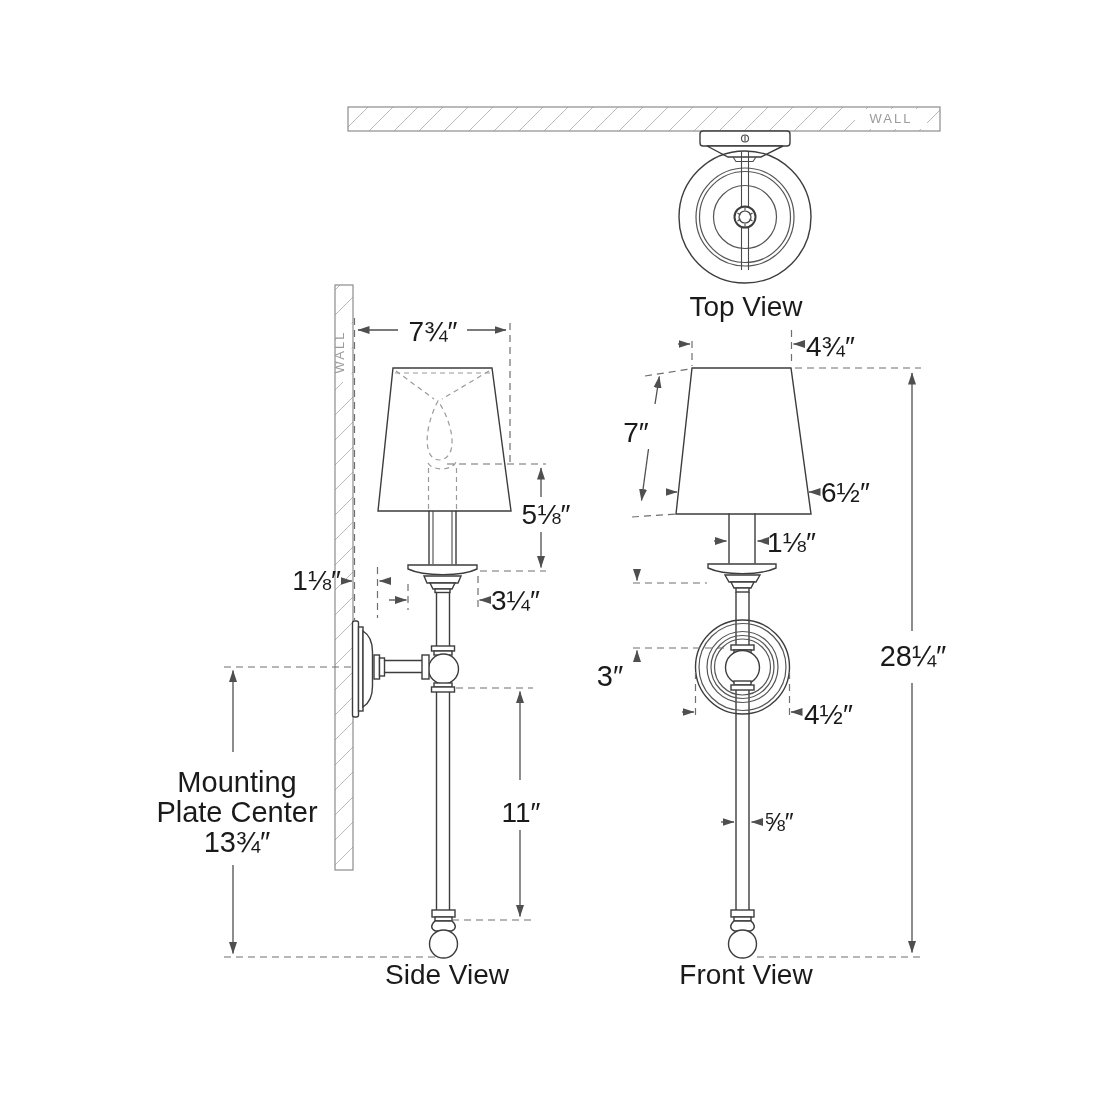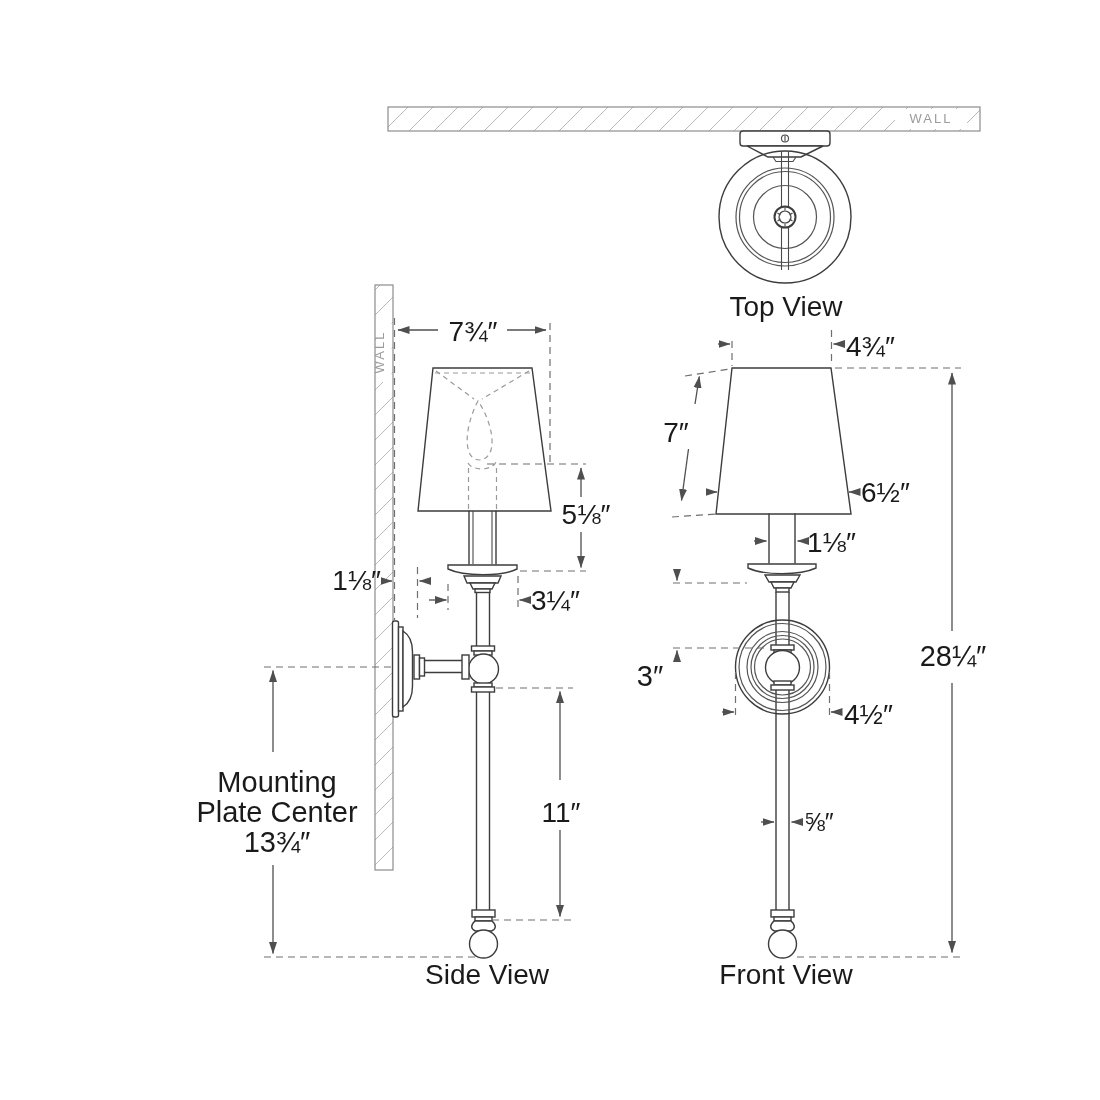--- a/index.html
+++ b/index.html
@@ -1,16 +1,16 @@
 <!DOCTYPE html>
 <html><head>
 <meta charset="utf-8">
 <style>
   html,body{margin:0;padding:0;background:#fff;}
-  #canvas{width:952px;height:1100px;position:relative;background:#fff;overflow:hidden;margin-left:40px;}
+  #canvas{width:952px;height:1100px;position:relative;background:#fff;overflow:hidden;}
   svg{display:block;}
   .solid{stroke:#3d3d3d;fill:none;stroke-width:1.4;stroke-linecap:round;}
   .solidf{stroke:#3d3d3d;fill:#fff;stroke-width:1.4;}
   .thin{stroke:#4a4a4a;fill:none;stroke-width:1.1;}
   .ring{stroke:#555;fill:none;stroke-width:1.2;}
   .dim{stroke:#4f4f4f;fill:none;stroke-width:1.3;}
   .ext{stroke:#6f6f6f;fill:none;stroke-width:1.2;stroke-dasharray:7 5;}
   .hid{stroke:#9a9a9a;fill:none;stroke-width:1.2;stroke-dasharray:5 4;}
   .wallline{stroke:#8c8c8c;stroke-width:1.2;}
   .dimt{font-family:"Liberation Sans","DejaVu Sans",sans-serif;font-size:28px;fill:#1a1a1a;}

